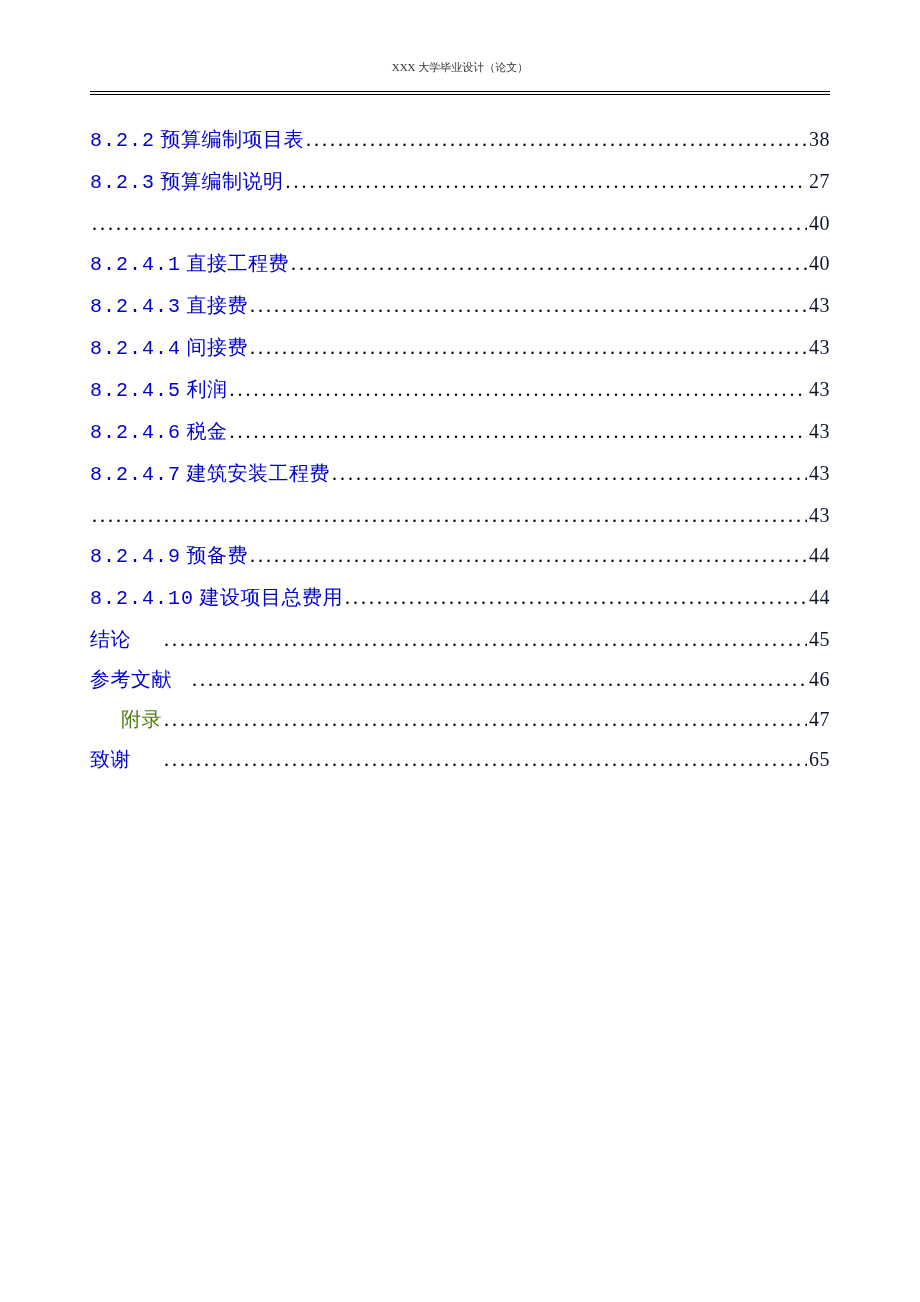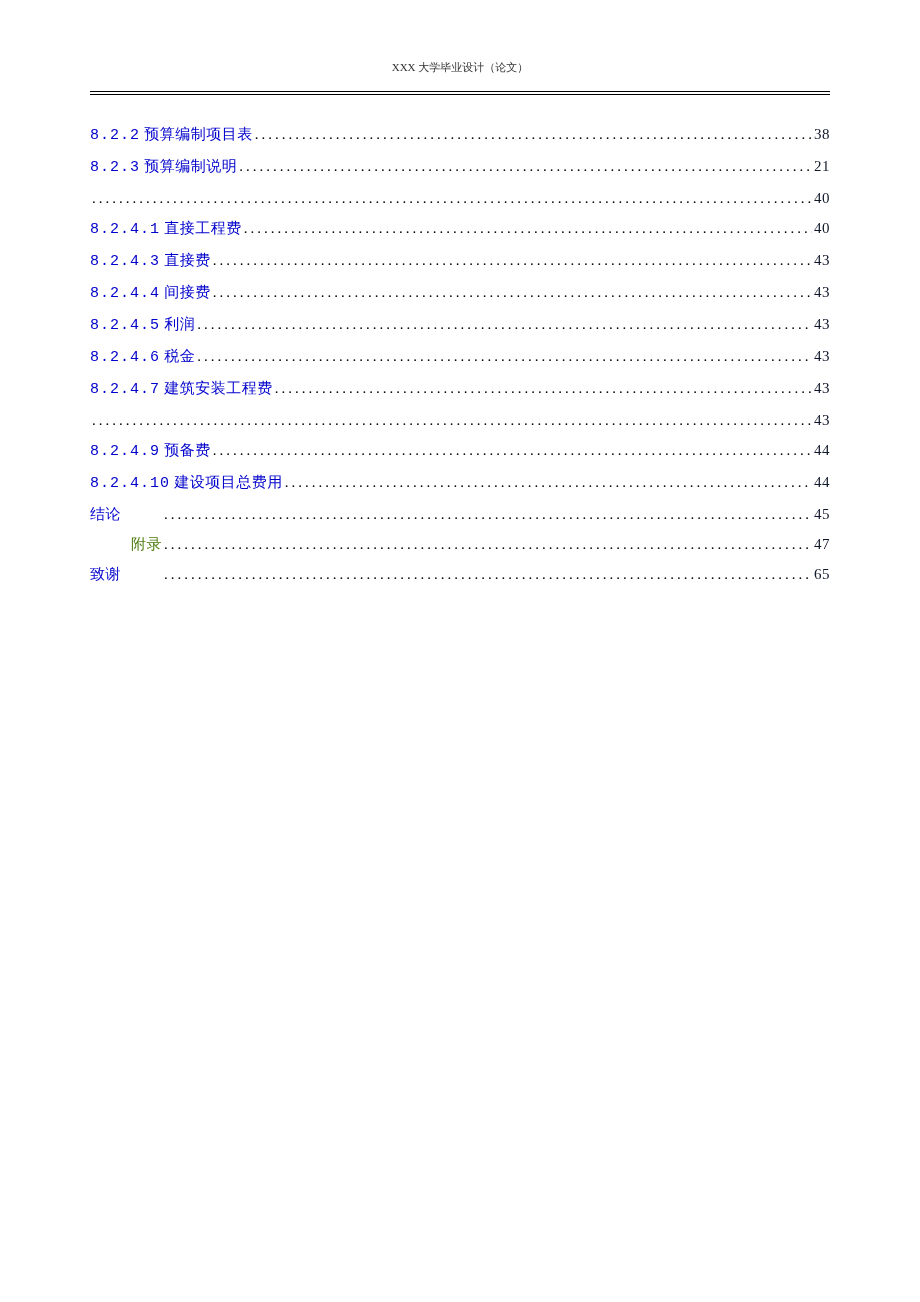--- a/index.html
+++ b/index.html
@@ -25,21 +25,21 @@
     }
     .header-line {
       border-bottom: 1.5px solid #000;
       margin-bottom: 2px;
     }
     .header-line2 {
       border-bottom: 1px solid #000;
       margin-bottom: 24px;
     }
     .toc {
-      font-size: 15px;
+      font-size: 20px;
       line-height: 2.0;
     }
     .toc-row {
       display: flex;
       align-items: baseline;
       white-space: nowrap;
       overflow: hidden;
       letter-spacing: 0.5px;
     }
     .toc-label {
@@ -82,21 +82,21 @@
 
     <div class="toc-row">
       <span class="toc-label"><span class="num">8.2.2</span> <span>预算编制项目表</span></span>
       <span class="toc-dots"></span>
       <span class="toc-page">38</span>
     </div>
 
     <div class="toc-row">
       <span class="toc-label"><span class="num">8.2.3</span> <span>预算编制说明</span></span>
       <span class="toc-dots"></span>
-      <span class="toc-page">21</span>
+      <span class="toc-page">27</span>
     </div>
 
     <div class="toc-row">
       <span class="toc-dots"></span>
       <span class="toc-page">40</span>
     </div>
 
     <div class="toc-row">
       <span class="toc-label"><span class="num">8.2.4.1</span> <span>直接工程费</span></span>
       <span class="toc-dots"></span>
@@ -150,20 +150,25 @@
       <span class="toc-dots"></span>
       <span class="toc-page">44</span>
     </div>
 
     <div class="toc-row">
       <span class="toc-label" style="min-width:72px;"><span>结论</span></span>
       <span class="toc-dots"></span>
       <span class="toc-page">45</span>
     </div>
 
+    <div class="toc-row">
+      <span class="toc-label" style="min-width:100px;"><span>参考文献</span></span>
+      <span class="toc-dots"></span>
+      <span class="toc-page">46</span>
+    </div>
 
     <div class="toc-row">
       <span class="toc-label black" style="min-width:72px;"><span>附录</span></span>
       <span class="toc-dots"></span>
       <span class="toc-page">47</span>
     </div>
 
     <div class="toc-row">
       <span class="toc-label" style="min-width:72px;"><span>致谢</span></span>
       <span class="toc-dots"></span>

